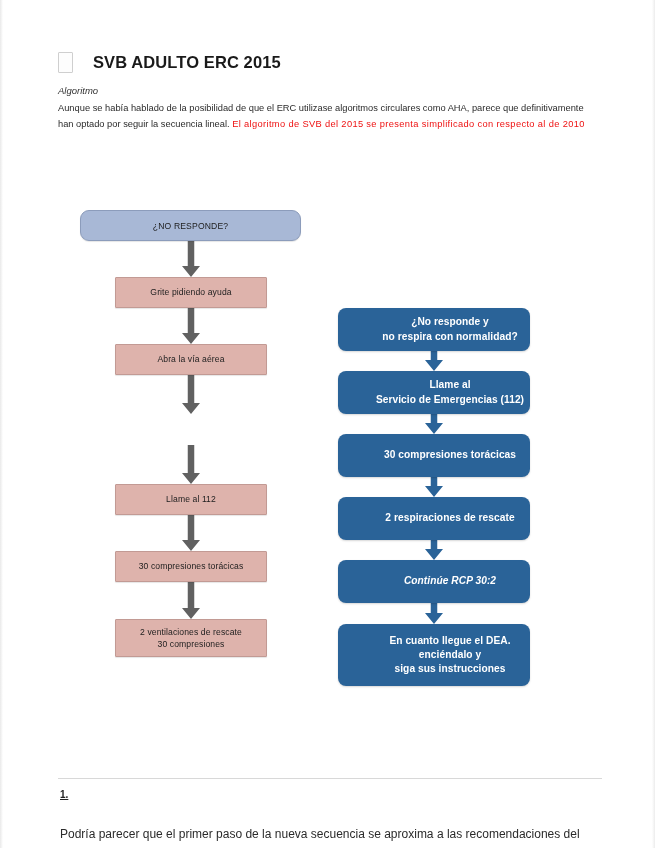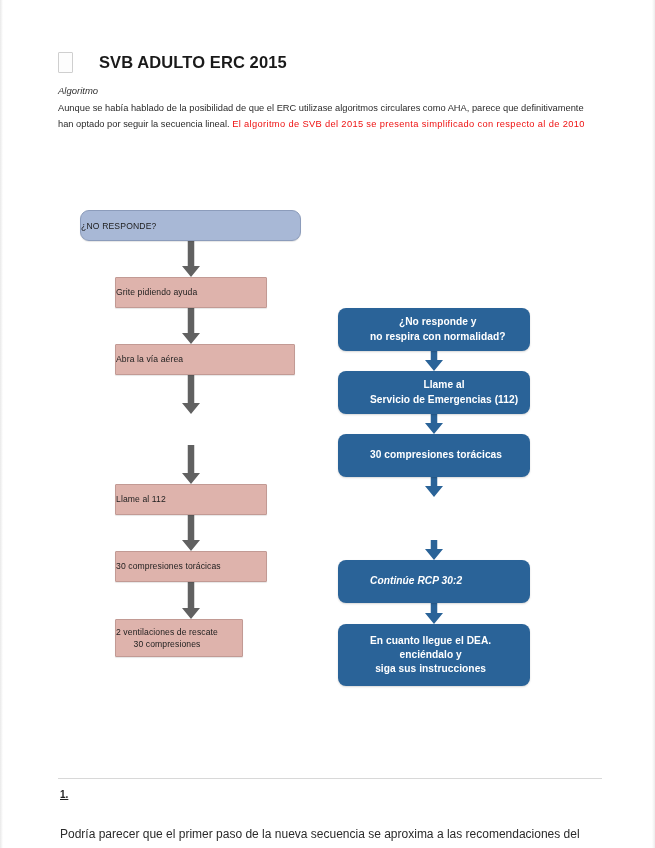--- a/index.html
+++ b/index.html
@@ -39,21 +39,21 @@
   
   .header {
     position: absolute;
     left: 58px;
     top: 52px;
     width: 545px;
   }
   .title-row {
     display: flex;
     align-items: center;
-    gap: 26px;
+    gap: 20px;
   }
   .title-placeholder-box {
     width: 13px;
     height: 19px;
     border: 1px solid #cfcfcf;
     background: #fdfdfd;
     border-radius: 1px;
     flex: 0 0 auto;
   }
   .page-title {
@@ -89,21 +89,21 @@
     top: 0;
     width: 655px;
     height: 848px;
     pointer-events: none;
   }
   .flow-node {
     position: absolute;
     box-sizing: border-box;
     display: flex;
     align-items: center;
-    justify-content: flex-start;
+    justify-content: center;
     text-align: center;
     pointer-events: auto;
   }
   
   .node-blue-light {
     background: #a8b8d6;
     border: 1px solid #8c9cbb;
     border-radius: 9px;
     color: #1d1d1d;
     font-size: 8.6px;
@@ -206,30 +206,30 @@
       </svg>
       <svg class="arrow-svg" width="22" height="38" style="left: 180px; top: 582px;">
         <polygon points="7.75,0 14.25,0 14.25,26 20,26 11,37 2,26 7.75,26" fill="#616161"></polygon>
       </svg>
       <div class="flow-node node-blue-light" style="left: 80px; top: 210px; width: 221px; height: 31px;">
         <span style="white-space: pre-line;">¿NO RESPONDE?</span>
       </div>
       <div class="flow-node node-pink" style="left: 115px; top: 277px; width: 152px; height: 31px;">
         <span style="white-space: pre-line;">Grite pidiendo ayuda</span>
       </div>
-      <div class="flow-node node-pink" style="left: 115px; top: 344px; width: 180px; height: 31px;">
+      <div class="flow-node node-pink" style="left: 115px; top: 344px; width: 152px; height: 31px;">
         <span style="white-space: pre-line;">Abra la vía aérea</span>
       </div>
       <div class="flow-node node-pink" style="left: 115px; top: 484px; width: 152px; height: 31px;">
         <span style="white-space: pre-line;">Llame al 112</span>
       </div>
       <div class="flow-node node-pink" style="left: 115px; top: 551px; width: 152px; height: 31px;">
         <span style="white-space: pre-line;">30 compresiones torácicas</span>
       </div>
-      <div class="flow-node node-pink" style="left: 115px; top: 619px; width: 128px; height: 38px;">
+      <div class="flow-node node-pink" style="left: 115px; top: 619px; width: 152px; height: 38px;">
         <span style="white-space: pre-line;">2 ventilaciones de rescate
 30 compresiones</span>
       </div>
       <svg class="arrow-svg" width="22" height="21" style="left: 423px; top: 351px;">
         <polygon points="7.75,0 14.25,0 14.25,9 20,9 11,20 2,9 7.75,9" fill="#2a6398"></polygon>
       </svg>
       <svg class="arrow-svg" width="22" height="21" style="left: 423px; top: 414px;">
         <polygon points="7.75,0 14.25,0 14.25,9 20,9 11,20 2,9 7.75,9" fill="#2a6398"></polygon>
       </svg>
       <svg class="arrow-svg" width="22" height="21" style="left: 423px; top: 477px;">
@@ -244,20 +244,23 @@
       <div class="flow-node node-blue-dark" style="left: 338px; top: 308px; width: 192px; height: 43px;">
         <span style="white-space: pre-line;">¿No responde y
 no respira con normalidad?</span>
       </div>
       <div class="flow-node node-blue-dark" style="left: 338px; top: 371px; width: 192px; height: 43px;">
         <span style="white-space: pre-line;">Llame al
 Servicio de Emergencias (112)</span>
       </div>
       <div class="flow-node node-blue-dark" style="left: 338px; top: 434px; width: 192px; height: 43px;">
         <span style="white-space: pre-line;">30 compresiones torácicas</span>
+      </div>
+      <div class="flow-node node-blue-dark" style="left: 338px; top: 497px; width: 192px; height: 43px;">
+        <span style="white-space: pre-line;">2 respiraciones de rescate</span>
       </div>
       <div class="flow-node node-blue-dark" style="left: 338px; top: 560px; width: 192px; height: 43px; font-style: italic;">
         <span style="white-space: pre-line;">Continúe RCP 30:2</span>
       </div>
       <div class="flow-node node-blue-dark" style="left: 338px; top: 624px; width: 192px; height: 62px;">
         <span style="white-space: pre-line;">En cuanto llegue el DEA.
 enciéndalo y
 siga sus instrucciones</span>
       </div>
     </div>

